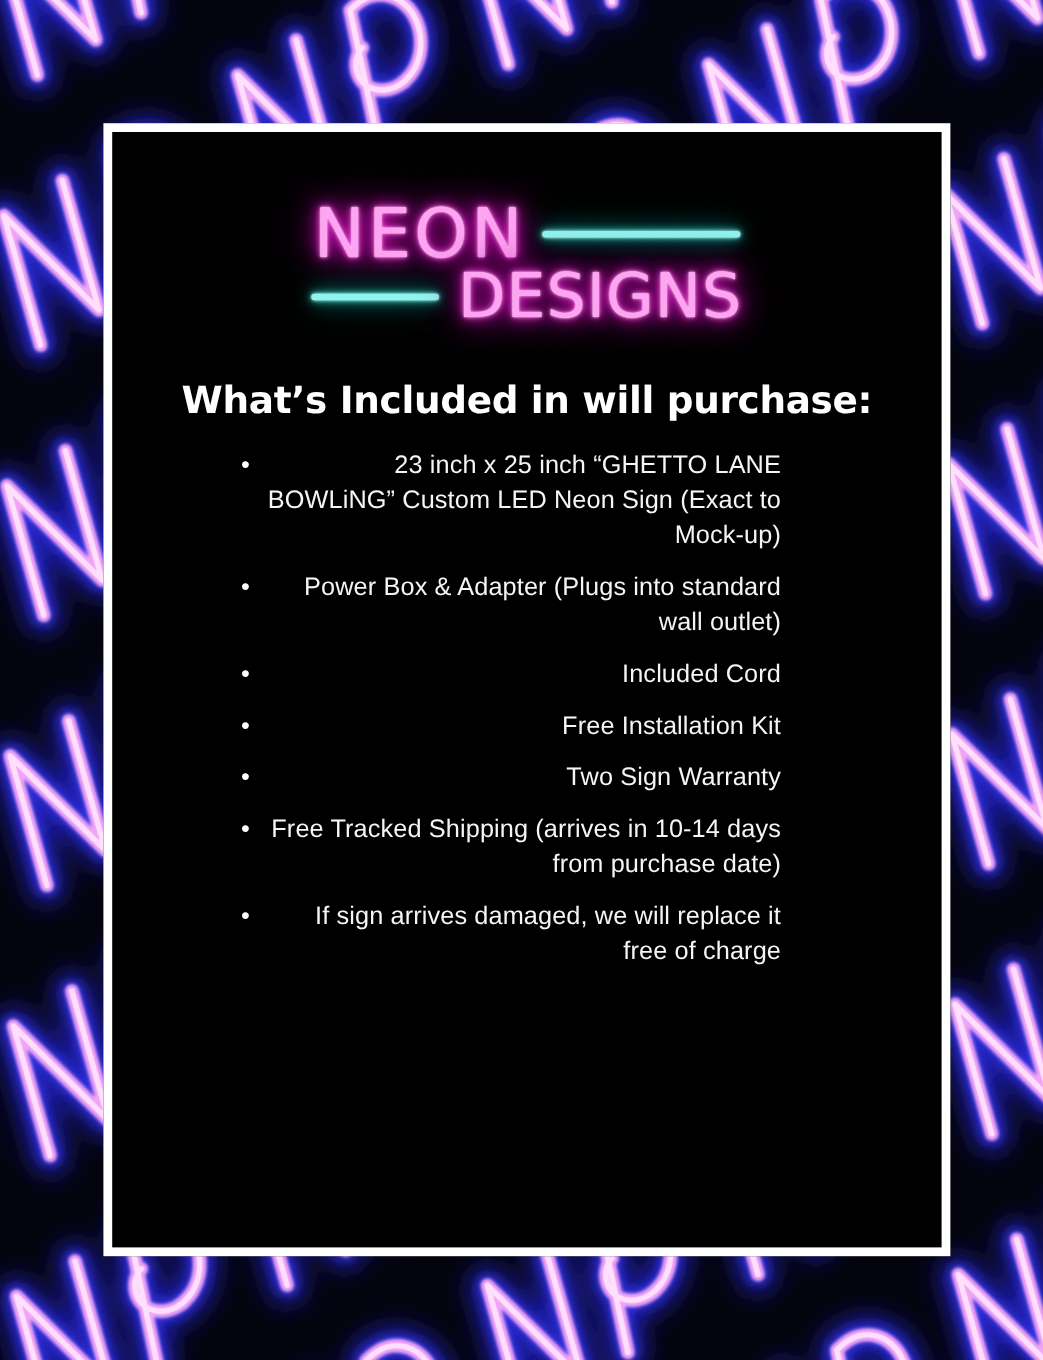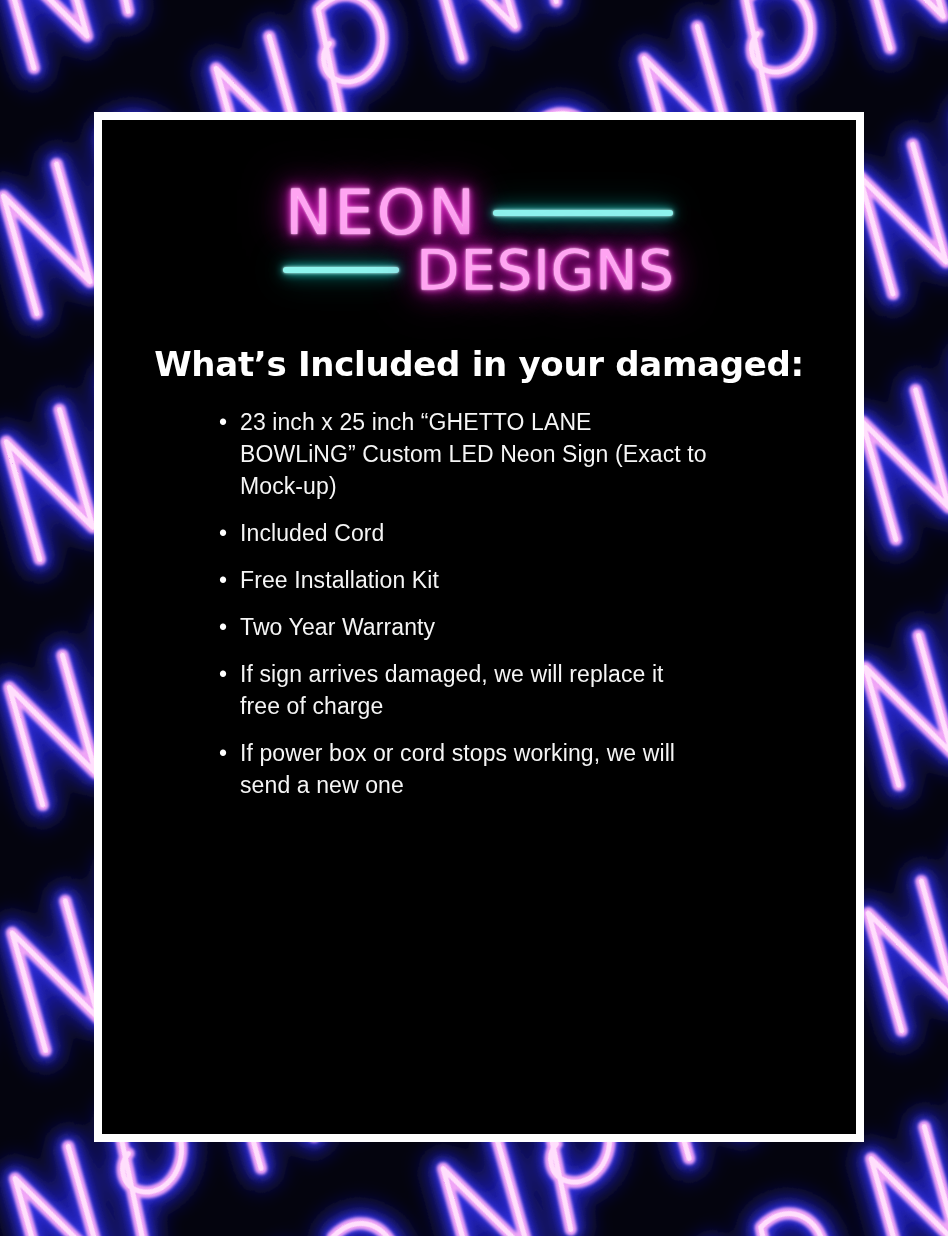--- a/index.html
+++ b/index.html
@@ -68,20 +68,21 @@
     width:492px;
   }
   ul.items li{
     position:relative;
     padding-left:22px;
     margin-bottom:15px;
     font-size:23px;
     line-height:32px;
     color:#f5f5f5;
     letter-spacing:0.1px;
+    text-align:right;
   }
   ul.items li::before{
     content:"\2022";
     position:absolute;
     left:1px;top:0;
     color:#ffffff;
     font-size:23px;
   }
 </style>
 </head>
@@ -750,34 +751,35 @@
       <div class="logo-row">
         <span class="neon-word word1">NEON</span>
         <span class="teal-line line1"></span>
       </div>
       <div class="logo-row row2">
         <span class="teal-line line2"></span>
         <span class="neon-word word2">DESIGNS</span>
       </div>
     </div>
 
-    <h1 class="title">What’s Included in your damaged:</h1>
+    <h1 class="title">What’s Included in will purchase:</h1>
 
     <ul class="items">
 
         <li><span>23 inch x 25 inch “GHETTO LANE BOWLiNG” Custom LED Neon Sign (Exact to Mock-up)</span></li>
 
 
+        <li><span>Power Box &amp; Adapter (Plugs into standard wall outlet)</span></li>
 
         <li><span>Included Cord</span></li>
 
         <li><span>Free Installation Kit</span></li>
 
-        <li><span>Two Year Warranty</span></li>
-
+        <li><span>Two Sign Warranty</span></li>
+
+        <li><span>Free Tracked Shipping (arrives in 10-14 days from purchase date)</span></li>
 
         <li><span>If sign arrives damaged, we will replace it free of charge</span></li>
 
-        <li><span>If power box or cord stops working, we will send a new one</span></li>
       </ul>
 
   </div>
 </div>
 
 </body></html>

